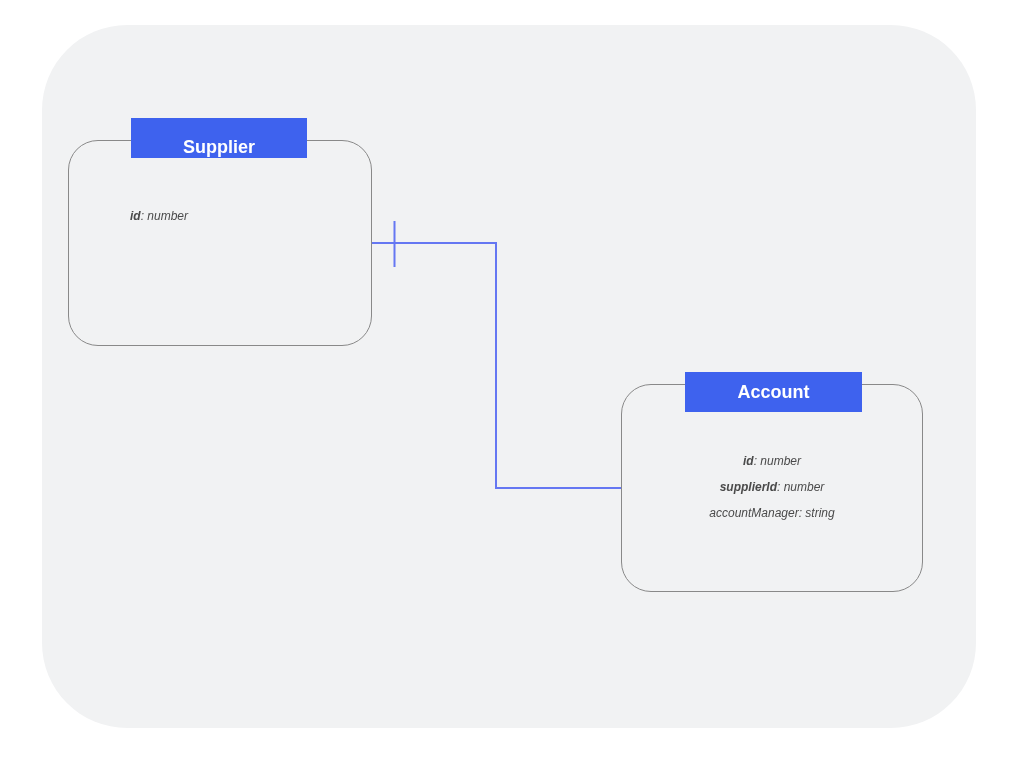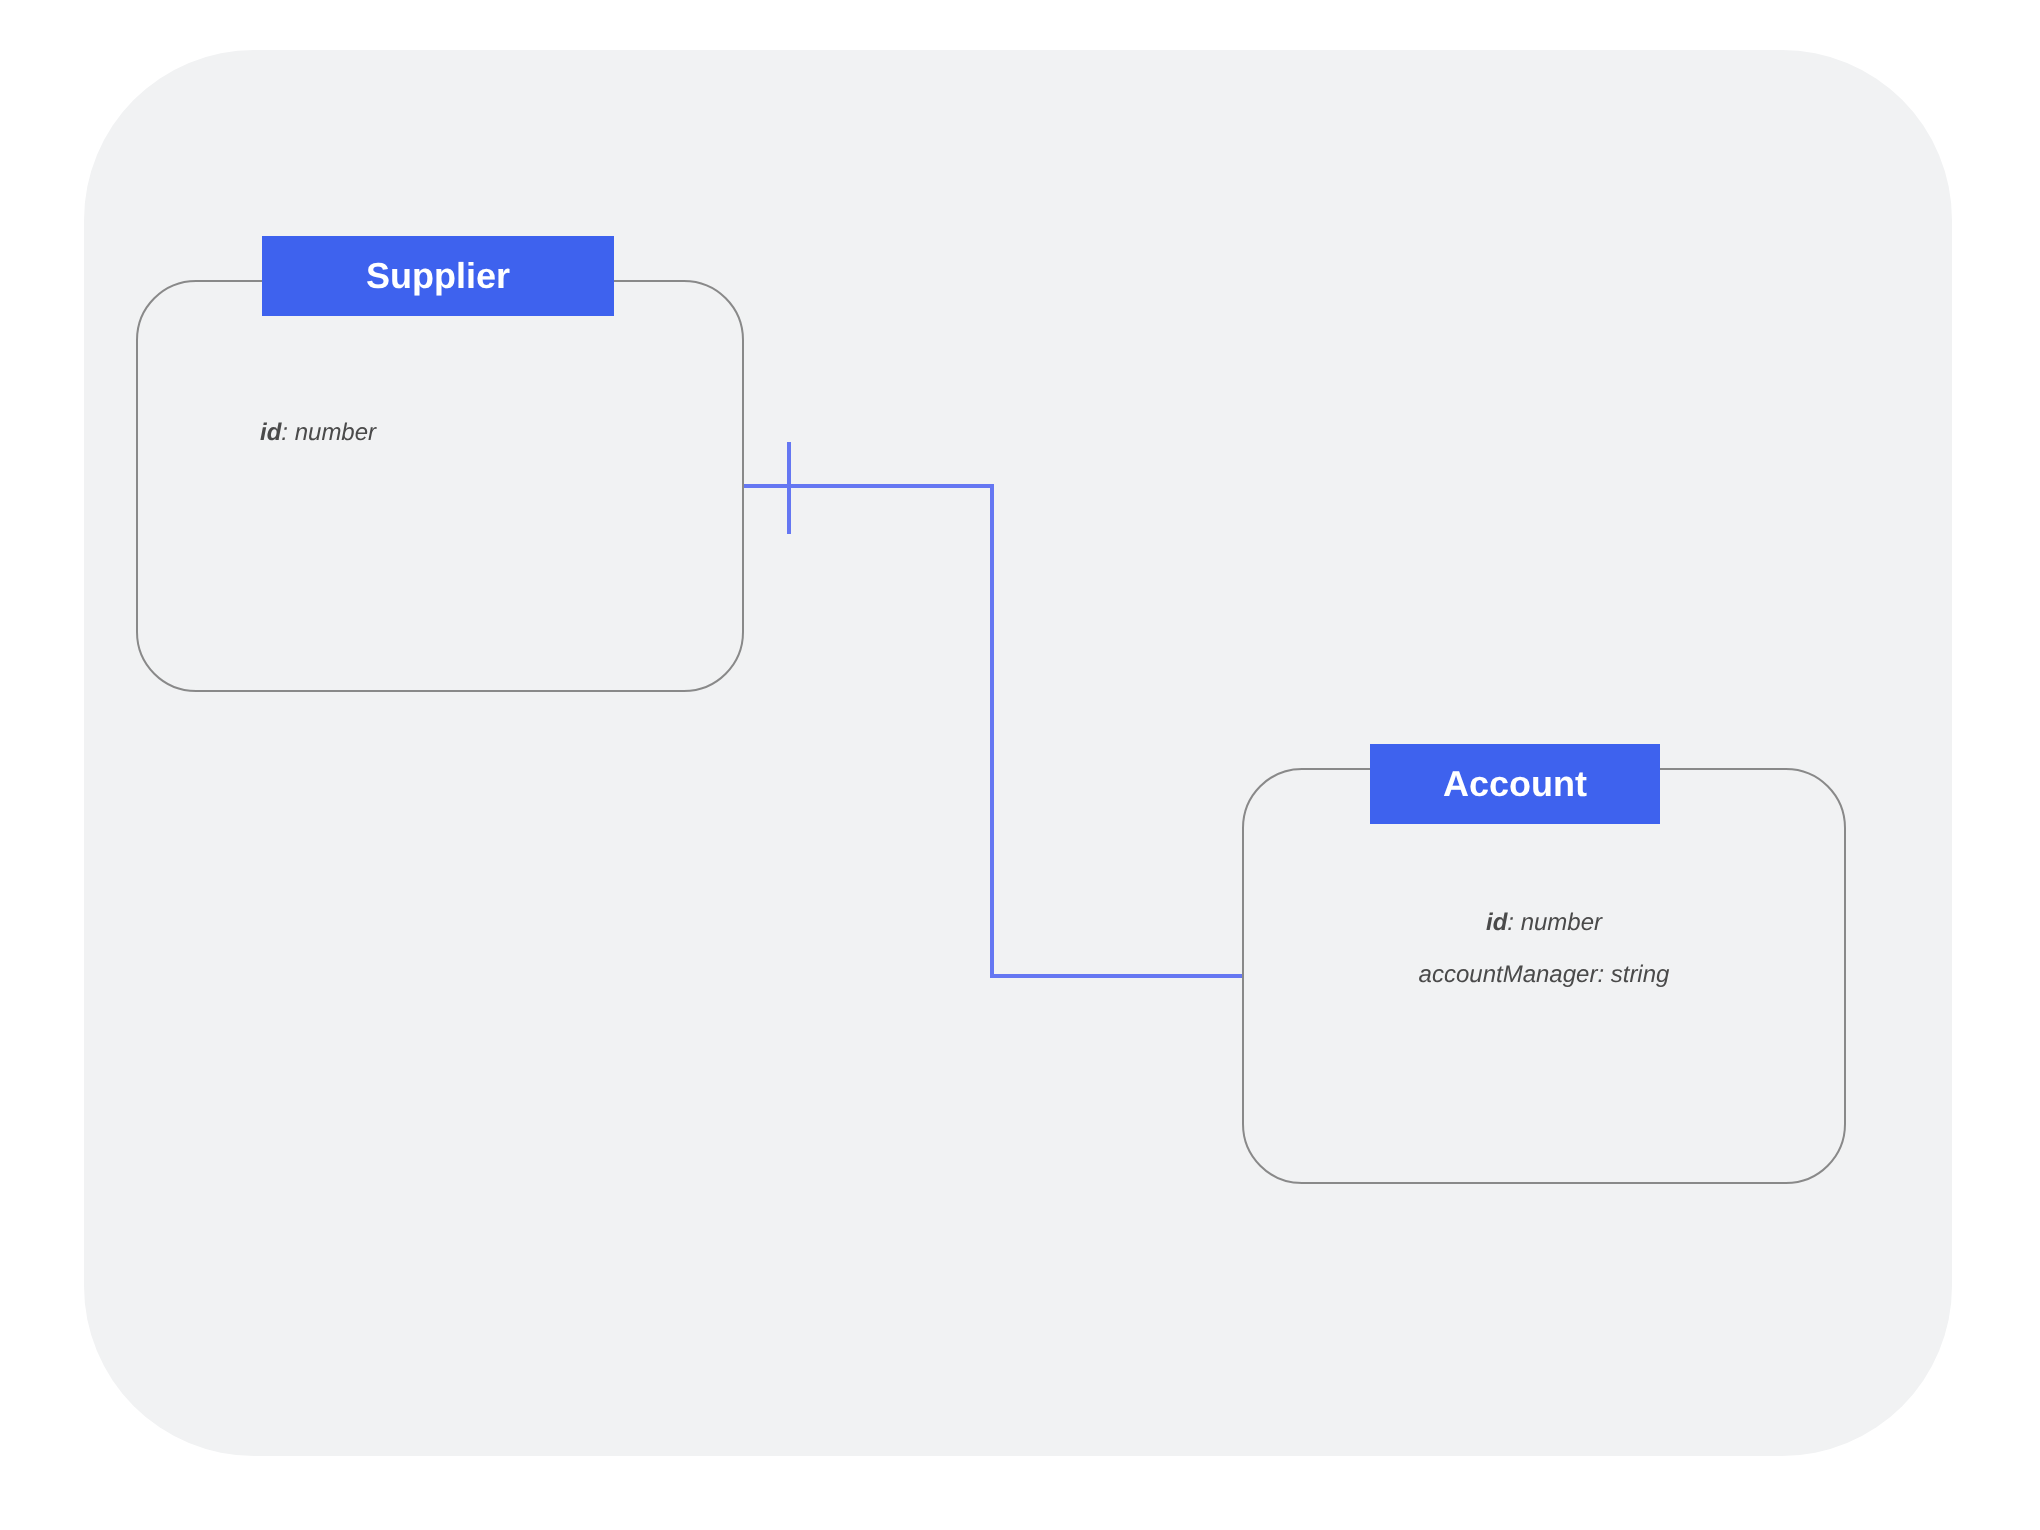--- a/index.html
+++ b/index.html
@@ -49,22 +49,22 @@
     position:absolute;
     background:var(--entity-header);
     color:var(--entity-header-text);
     font-size:18px;
     font-weight:bold;
     display:flex;
     align-items:center;
     justify-content:center;
     z-index:2;
   }
-  .entity-header.supplier{ left:131px; top:118px; width:176px; height:40px; }
-  .entity-header.account { left:685px; top:372px; width:145px; height:40px; }
+  .entity-header.supplier{ left:131px; top:118px; width:176px; height:40px;align-items:flex-end; }
+  .entity-header.account { left:685px; top:372px; width:177px; height:40px; }
   .fields{
     position:absolute;
     font-size:12px;
     color:var(--field-text);
     z-index:1;
     font-style:italic;
   }
   .fields.supplier{
     left:130px; top:203px;
     line-height:27px;
@@ -97,16 +97,17 @@
   <div class="fields supplier">
     <div class="field-row"><b>id</b><span>: number</span></div>
   </div>
 
   <div class="entity-box account"></div>
   <div class="entity-header account">
     <span>Account</span>
   </div>
   <div class="fields account">
     <div class="field-row"><b>id</b><span>: number</span></div>
+    <div class="field-row"><b>supplierId</b><span>: number</span></div>
     <div class="field-row"><b></b><span>accountManager: string</span></div>
   </div>
 
 </div>
 
 </body></html>

